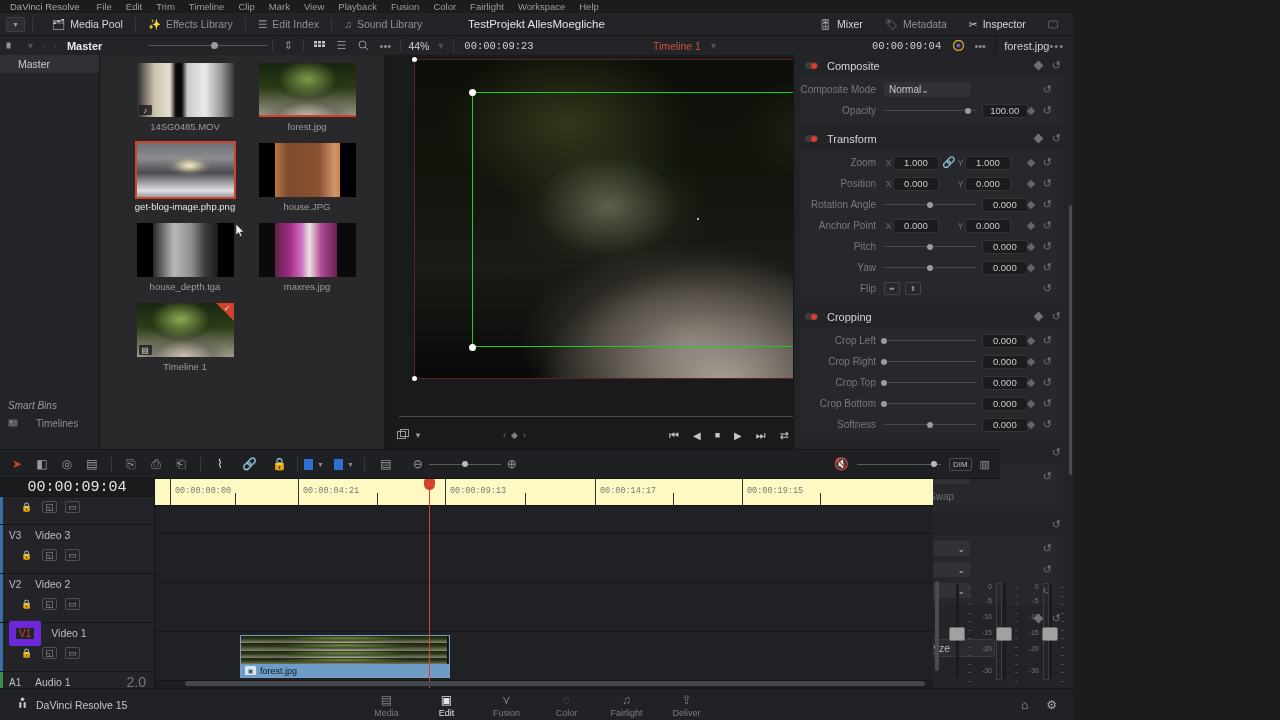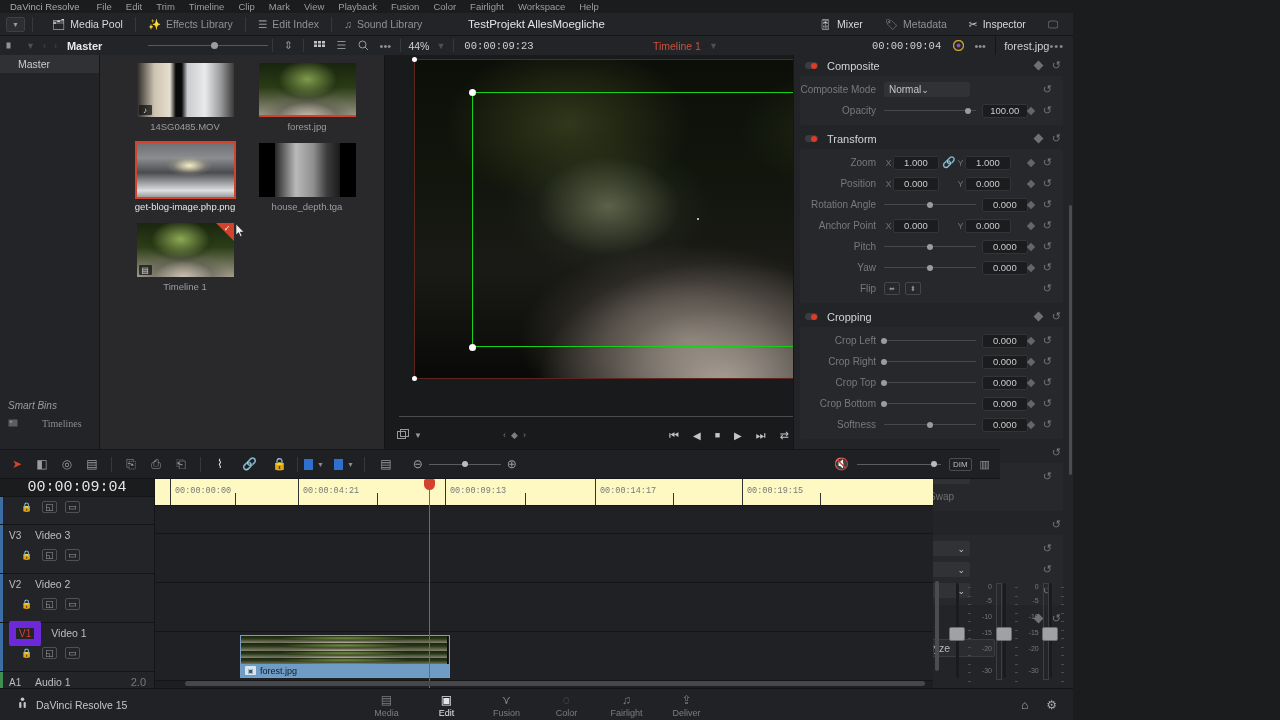--- a/index.html
+++ b/index.html
@@ -69,21 +69,21 @@
   .vw-tc { font-family:"Liberation Mono",monospace;font-size:10.5px;color:#cfd1d3; }
 
   
   .main { display:flex; flex:0 0 394px; height:394px; }
 
   
   .binbar { width:100px; background:#232427; display:flex; flex-direction:column; border-right:1px solid #141516;}
   .bin-master { height:18px;background:#2f3134;display:flex;align-items:center;padding-left:18px;font-size:10.5px;color:#c9cbcd; }
   .bin-spacer { flex:1; }
   .bin-head { font-size:10px;color:#9a9c9e;padding:6px 0 5px 8px;font-style:italic; }
-  .bin-item { display:flex;gap:24px;padding:2px 0 2px 8px;font-size:10px;color:#8a8c8e;font-family:Liberation Serif, serif; }
+  .bin-item { display:flex;gap:18px;padding:2px 0 2px 8px;font-size:10px;color:#8a8c8e; }
   .bin-foot { height:18px; }
 
   
   .pool { width:285px; background:#29292c; padding:8px 0 0 0; overflow:hidden; border-right:1px solid #141516;}
   .pool-grid { display:flex; flex-wrap:wrap; padding-left:24px; }
   .pool-cell { width:122px; margin-right:0; margin-bottom:11px; }
   .thumb { width:97px; height:54px; background:#000; position:relative; overflow:hidden; margin:0 auto; }
   .thumb.sel { outline:2px solid #d2422c; outline-offset:0px; }
   .thumb.redline::after { content:""; position:absolute;left:0;right:0;bottom:0;height:2px;background:#d2422c; }
   .cap { text-align:center; font-size:9.5px; color:#9b9d9f; margin-top:4px; white-space:nowrap; overflow:hidden; text-overflow:ellipsis; }
@@ -195,21 +195,21 @@
   .tc-big {
     height:27px;background:#1b1c1e;display:flex;align-items:center;justify-content:center;
     font-family:"Liberation Mono",monospace;font-size:15px;color:#e4e6e8;border-bottom:1px solid #141516;
   }
   .trkhead { border-bottom:1px solid #141516; position:relative; padding-left:9px; }
   .trkhead .edge { position:absolute;left:0;top:0;bottom:0;width:3px; }
   .trk-row1 { height:20px;display:flex;align-items:center;gap:10px; }
   .trk-id { font-size:10px;color:#bcbec0;min-width:16px; }
   .trk-id.boxed { border:7px solid #6d28d9;color:#d2422c;border-radius:2px;padding:0px 3px;min-width:0; }
   .trk-nm { font-size:10.5px;color:#bcbec0; }
-  .trk-ch { margin-left:auto;padding-right:8px;font-size:11px;color:#77797b; }
+  .trk-ch { margin-left:auto;padding-right:8px;font-size:14px;color:#77797b; }
   .trk-row2 { height:19px;display:flex;align-items:center;gap:8px;padding-left:10px; }
   .ticon { width:15px;height:12px;display:flex;align-items:center;justify-content:center;color:#9a9c9e;font-size:9px; }
   .ticon.bx { border:1px solid #4e5053;border-radius:2px; }
 
   .tlcontent { flex:1; position:relative; overflow:hidden; background:#202124; }
   .ruler { height:27px; background:#fef9c3; position:relative; border-bottom:1px solid #141516; }
   .ruler .tick { position:absolute; top:0; bottom:0; width:1px; background:#303236; }
   .ruler .tlbl { position:absolute; top:7px; font-family:"Liberation Mono",monospace; font-size:8.5px; color:#76787a; }
   .tracks { position:absolute; top:27px; left:0; right:0; bottom:0; }
   .trk-lane { border-bottom:1px solid #141516; position:relative; }
@@ -431,22 +431,30 @@
           </div>
           <div class="pool-cell">
             <div class="thumb redline" style="background:radial-gradient(ellipse 42% 48% at 50% 30%,rgba(150,180,90,.8) 0%,rgba(30,45,15,.25) 72%,rgba(0,0,0,0) 92%),radial-gradient(ellipse 55% 50% at 50% 100%,rgba(200,190,175,.95) 0%,rgba(90,85,78,.45) 55%,rgba(0,0,0,0) 85%),linear-gradient(180deg,#18240e 0%,#2a3c16 45%,#9d9888 100%);"></div>
             <div class="cap">forest.jpg</div>
           </div>
           <div class="pool-cell">
             <div class="thumb sel" style="background:radial-gradient(ellipse 28% 22% at 54% 42%,rgba(255,245,200,.95) 0%,rgba(180,170,140,.25) 60%,rgba(0,0,0,0) 85%),linear-gradient(180deg,#6d6f72 0%,#8b8d90 28%,#4a4c50 55%,#dcdee0 88%,#9a9c9e 100%);"></div>
             <div class="cap sel">get-blog-image.php.png</div>
           </div>
           <div class="pool-cell">
+            <div class="thumb" style="background:linear-gradient(90deg,#000 0%,#000 17%,#b8753f 17%,#7b4b2c 30%,#8a5232 62%,#d3956a 78%,#c9874f 83%,#000 83%,#000 100%);"></div>
+            <div class="cap">house.JPG</div>
+          </div>
+          <div class="pool-cell">
             <div class="thumb" style="background:linear-gradient(90deg,#000 0%,#000 17%,#2a2a2a 17%,#b9b9b9 38%,#8f8f8f 56%,#3c3c3c 70%,#1c1c1c 83%,#000 83%,#000 100%);"></div>
             <div class="cap">house_depth.tga</div>
+          </div>
+          <div class="pool-cell">
+            <div class="thumb" style="background:linear-gradient(90deg,#0a0a0a 0%,#0a0a0a 16%,#5d2147 16%,#a32d86 32%,#d06fc0 44%,#e8e4e0 52%,#b04b96 64%,#6a2050 80%,#0a0a0a 80%,#0a0a0a 100%);"></div>
+            <div class="cap">maxres.jpg</div>
           </div>
           <div class="pool-cell">
             <div class="thumb" style="background:radial-gradient(ellipse 42% 48% at 45% 30%,rgba(160,190,95,.85) 0%,rgba(30,45,15,.25) 72%,rgba(0,0,0,0) 92%),radial-gradient(ellipse 55% 55% at 48% 100%,rgba(205,195,180,.95) 0%,rgba(90,85,78,.45) 55%,rgba(0,0,0,0) 85%),linear-gradient(180deg,#1a2610 0%,#2c3e18 45%,#a09a8a 100%);">
               <div class="tl-corner"></div>
               <div class="tl-check">✓</div>
               <div class="tg-badge">▤</div>
             </div>
             <div class="cap">Timeline 1</div>
           </div>
         </div>

